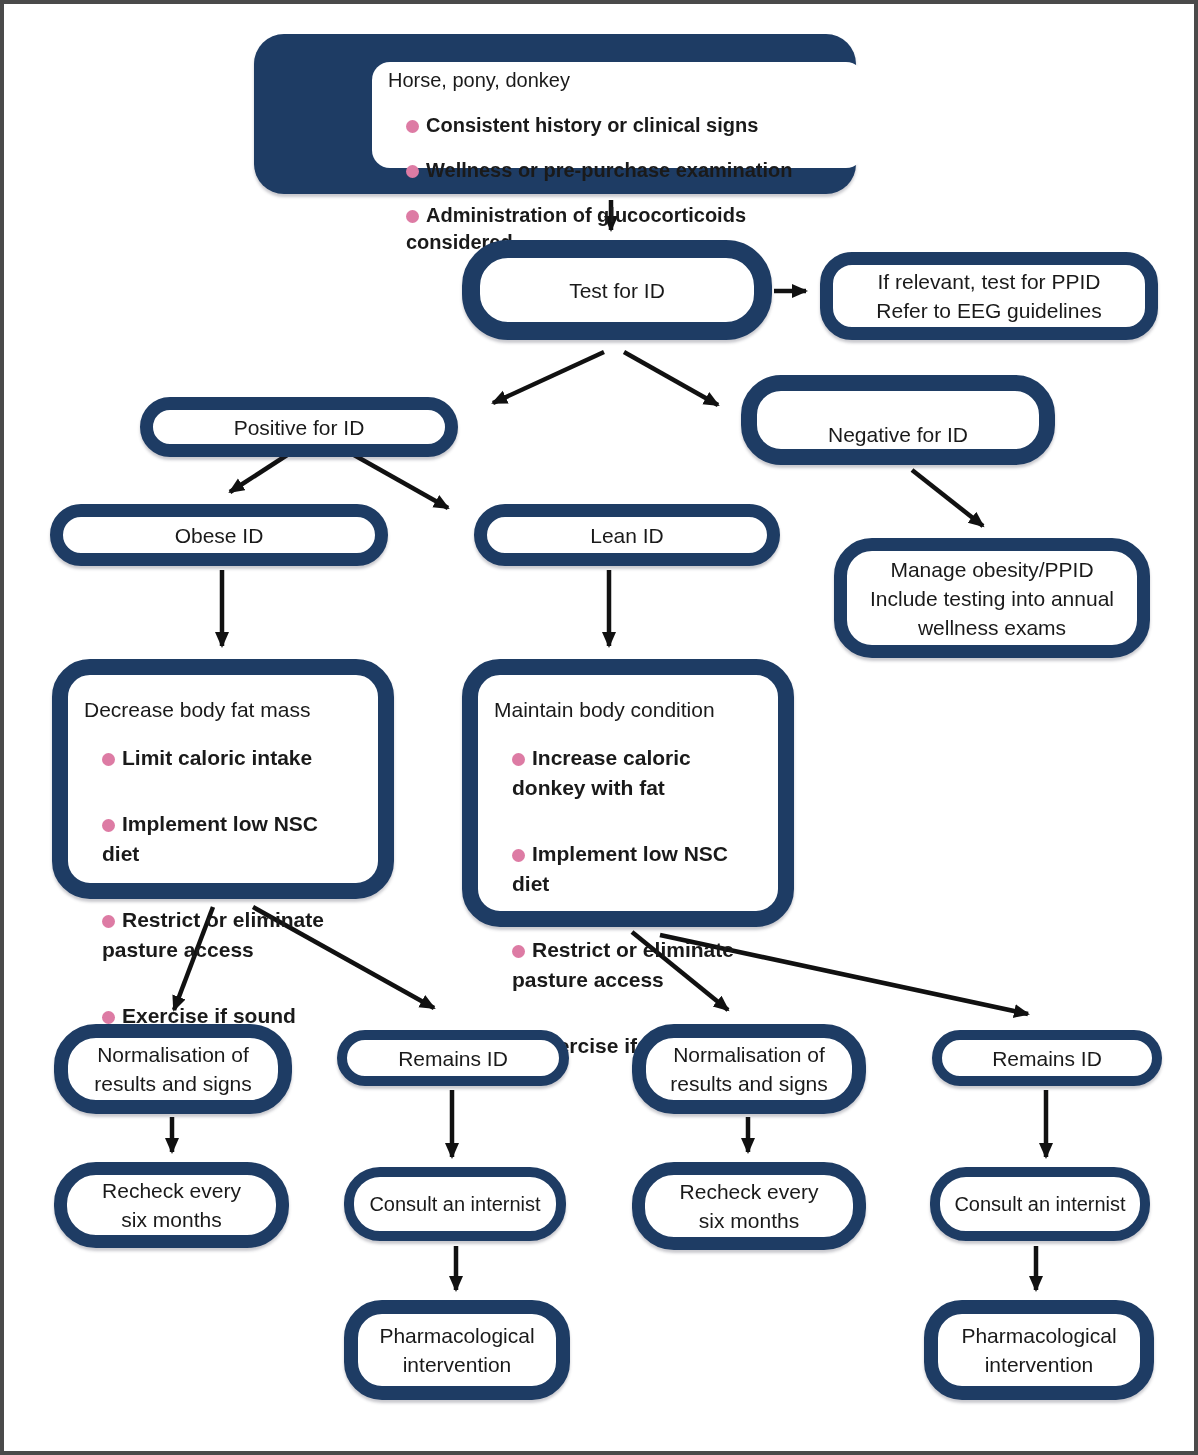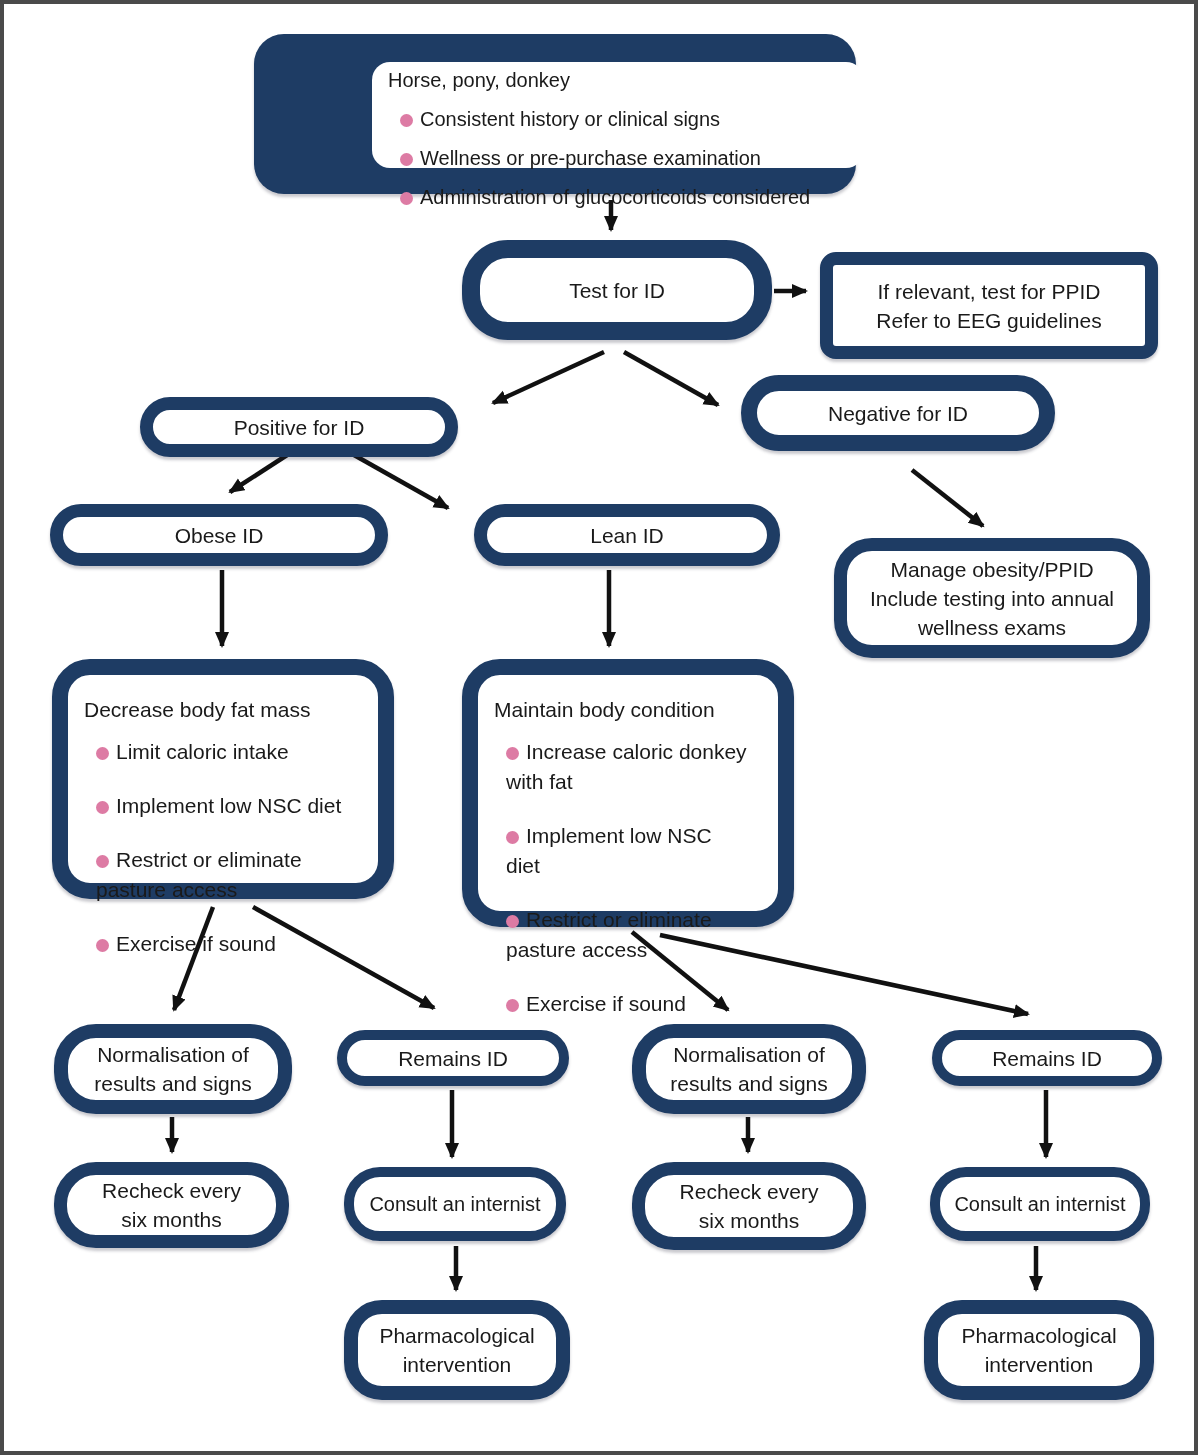--- a/index.html
+++ b/index.html
@@ -53,21 +53,21 @@
     font-size:20px;line-height:27px;
     padding:5px 16px 0 16px;
   }
   .dot{
     display:inline-block;
     width:13px;height:13px;border-radius:50%;
     background:var(--bullet-pink,#dd7ba4);
     margin-right:7px;
     vertical-align:-1px;
   }
-  .li{margin:12px;}
+  .li{margin:18px;font-weight:bold;}
 </style>
 </head>
 <body>
 
 <div id="canvas">
 
   <svg id="arrow-layer" viewBox="0 0 1198 1455" xmlns="http://www.w3.org/2000/svg">
     <defs>
       <marker id="ah" markerUnits="userSpaceOnUse" markerWidth="20" markerHeight="16" refX="14" refY="7" orient="auto">
         <path d="M0,0 L16,7 L0,14 z"></path>
@@ -100,29 +100,29 @@
       <div class="li"><span class="dot"></span><span>Consistent history or clinical signs</span></div>
       <div class="li"><span class="dot"></span><span>Wellness or pre-purchase examination</span></div>
       <div class="li"><span class="dot"></span><span>Administration of glucocorticoids considered</span></div>
     </div>
   </div>
 
   <div class="node" style="left:458px;top:236px;width:310px;height:100px;border-width:18px;border-radius:46px;">
     <div>Test for ID</div>
   </div>
 
-  <div class="node" style="left:816px;top:248px;width:338px;height:107px;border-width:13px;border-radius:16px;">
+  <div class="node" style="left:816px;top:248px;width:338px;height:88px;border-width:13px;border-radius:32px;">
     <div>If relevant, test for PPID</div>
     <div>Refer to EEG guidelines</div>
   </div>
 
   <div class="node" style="left:136px;top:393px;width:318px;height:60px;border-width:13px;border-radius:30px;">
     <div>Positive for ID</div>
   </div>
-  <div class="node" style="left:737px;top:371px;width:314px;height:76px;border-width:16px;border-radius:40px;">
+  <div class="node" style="left:737px;top:371px;width:314px;height:90px;border-width:16px;border-radius:40px;justify-content:flex-end;">
     <div>Negative for ID</div>
   </div>
 
   <div class="node" style="left:46px;top:500px;width:338px;height:62px;border-width:13px;border-radius:31px;">
     <div>Obese ID</div>
   </div>
   <div class="node" style="left:470px;top:500px;width:306px;height:62px;border-width:13px;border-radius:31px;">
     <div>Lean ID</div>
   </div>
 

